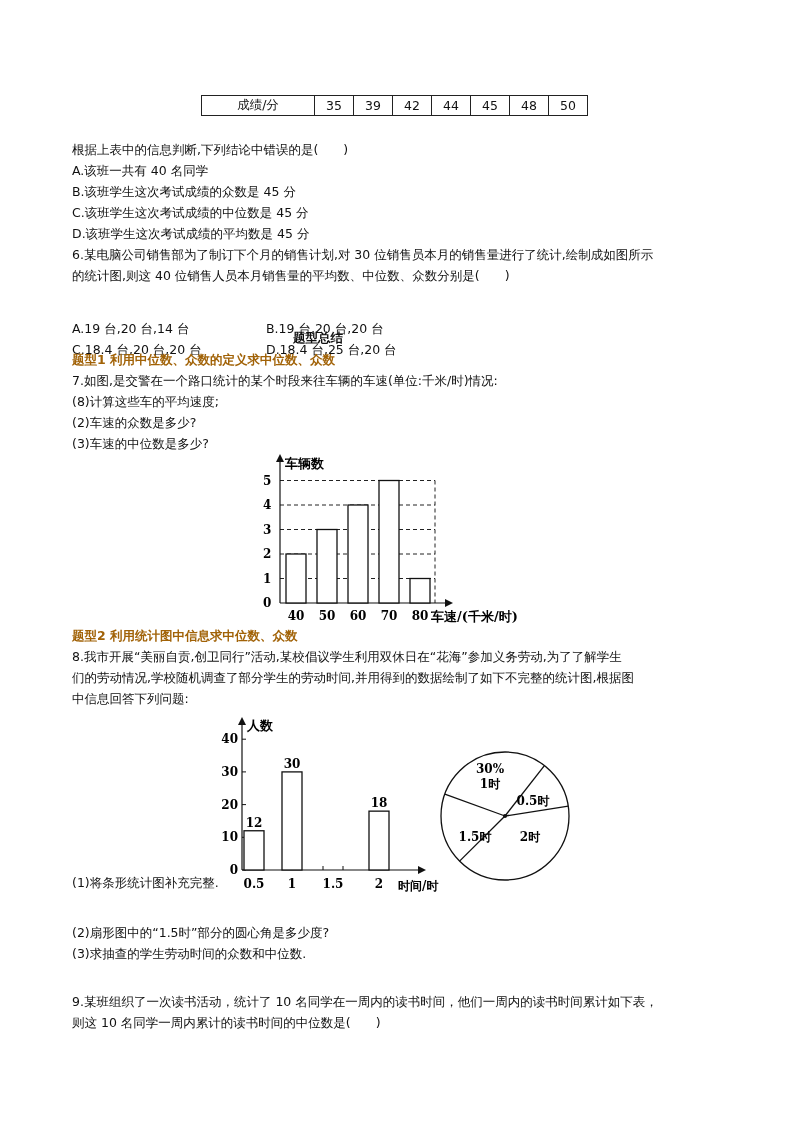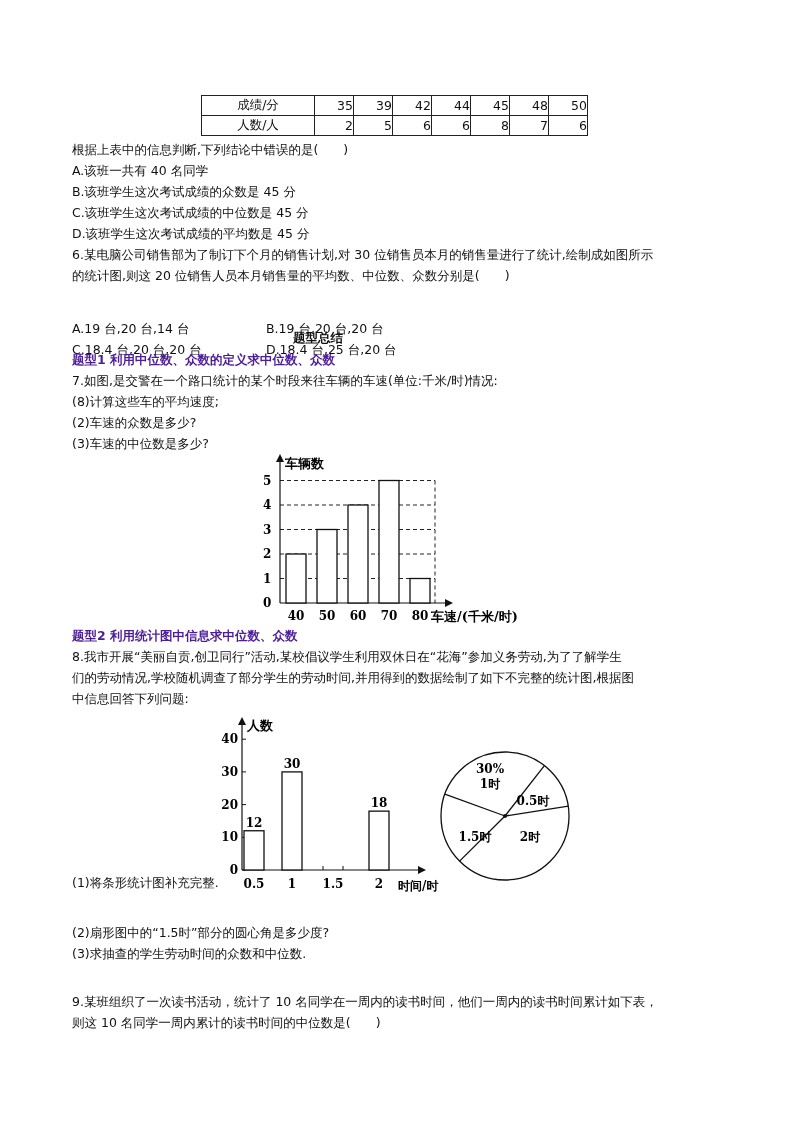--- a/index.html
+++ b/index.html
@@ -1,62 +1,52 @@
 <!DOCTYPE html>
 <html><head>
 <meta charset="utf-8">
 <style>
   html, body { margin:0; padding:0; background:#fff; }
   body { width:794px; height:1123px; position:relative; font-family:"DejaVu Sans", sans-serif; color:#111; font-size:12.5px; overflow:hidden; }
   .line { position:absolute; left:72px; white-space:nowrap; line-height:18px;text-align:right; }
-  .heading { color:#4c1d95; font-weight:bold; }
+  .heading { color:#a16207; font-weight:bold; }
   .center-heading { position:absolute; left:0; width:636px; text-align:center; font-weight:bold; }
   table.score { position:absolute; left:201px; top:95px; border-collapse:collapse; font-size:12.5px; }
   table.score td { border:1px solid #222; height:19px; text-align:center; padding:0; }
   table.score td.hdr { width:112px; }
-  table.score td.val { width:38px;text-align:right; }
+  table.score td.val { width:38px; }
   .opt { position:absolute; white-space:nowrap; line-height:18px;margin-top:32px; }
   svg text { font-family:"DejaVu Serif", serif; }
 </style>
 </head>
 <body>
 
 <table class="score">
   <tbody>
       <tr>
     <td class="hdr">成绩/分</td>
     <td class="val">35</td>
     <td class="val">39</td>
     <td class="val">42</td>
     <td class="val">44</td>
     <td class="val">45</td>
     <td class="val">48</td>
     <td class="val">50</td>
   </tr>
-  <tr>
-    <td class="hdr">人数/人</td>
-    <td class="val">2</td>
-    <td class="val">5</td>
-    <td class="val">6</td>
-    <td class="val">6</td>
-    <td class="val">8</td>
-    <td class="val">7</td>
-    <td class="val">6</td>
-  </tr>
 </tbody>
   </table>
 
 <div class="line" style="top:141px">根据上表中的信息判断,下列结论中错误的是(　　)</div>
 <div class="line" style="top:162px">A.该班一共有 40 名同学</div>
 <div class="line" style="top:183px">B.该班学生这次考试成绩的众数是 45 分</div>
 <div class="line" style="top:204px">C.该班学生这次考试成绩的中位数是 45 分</div>
 <div class="line" style="top:225px">D.该班学生这次考试成绩的平均数是 45 分</div>
 
 <div class="line" style="top:246px">6.某电脑公司销售部为了制订下个月的销售计划,对 30 位销售员本月的销售量进行了统计,绘制成如图所示</div>
-<div class="line" style="top:267px">的统计图,则这 20 位销售人员本月销售量的平均数、中位数、众数分别是(　　)</div>
+<div class="line" style="top:267px">的统计图,则这 40 位销售人员本月销售量的平均数、中位数、众数分别是(　　)</div>
 <div class="opt" style="left:72px;top:288px">A.19 台,20 台,14 台</div>
 <div class="opt" style="left:266px;top:288px">B.19 台,20 台,20 台</div>
 <div class="opt" style="left:72px;top:309px">C.18.4 台,20 台,20 台</div>
 <div class="opt" style="left:266px;top:309px">D.18.4 台,25 台,20 台</div>
 
 <div class="center-heading" style="top:330px">题型总结</div>
 
 <div class="line heading" style="top:351px">题型1 利用中位数、众数的定义求中位数、众数</div>
 <div class="line" style="top:372px">7.如图,是交警在一个路口统计的某个时段来往车辆的车速(单位:千米/时)情况:</div>
 <div class="line" style="top:393px">(8)计算这些车的平均速度;</div>

